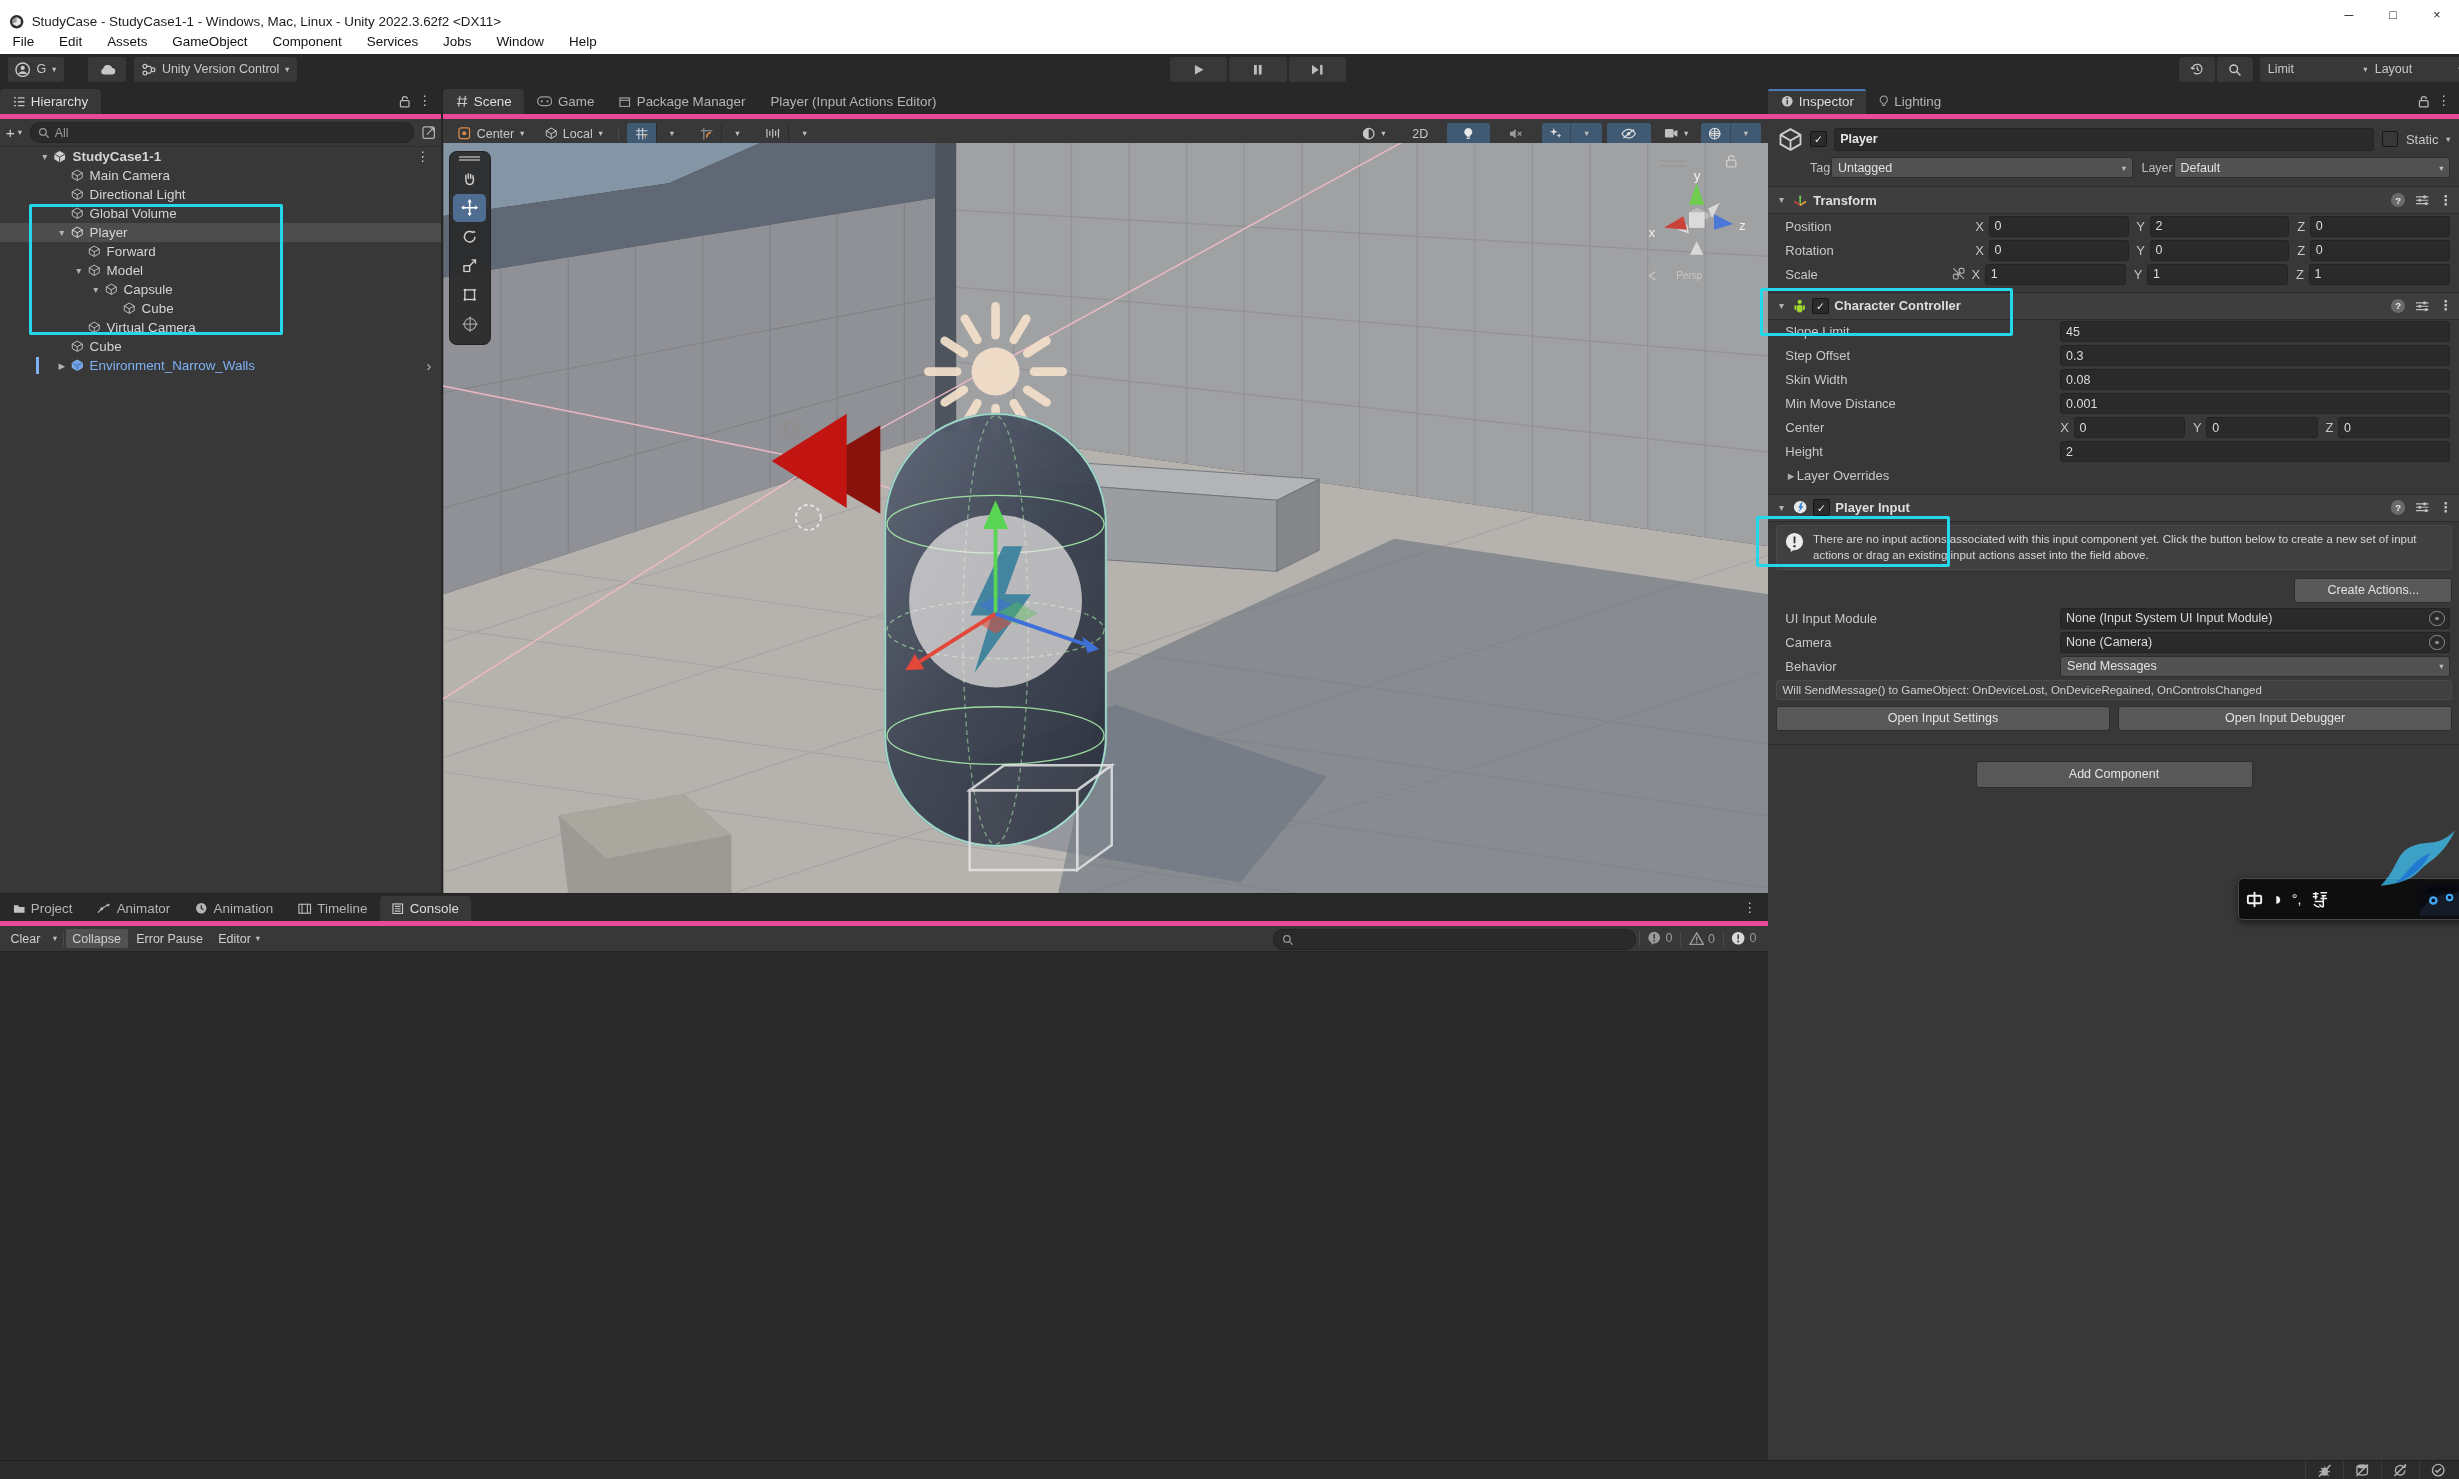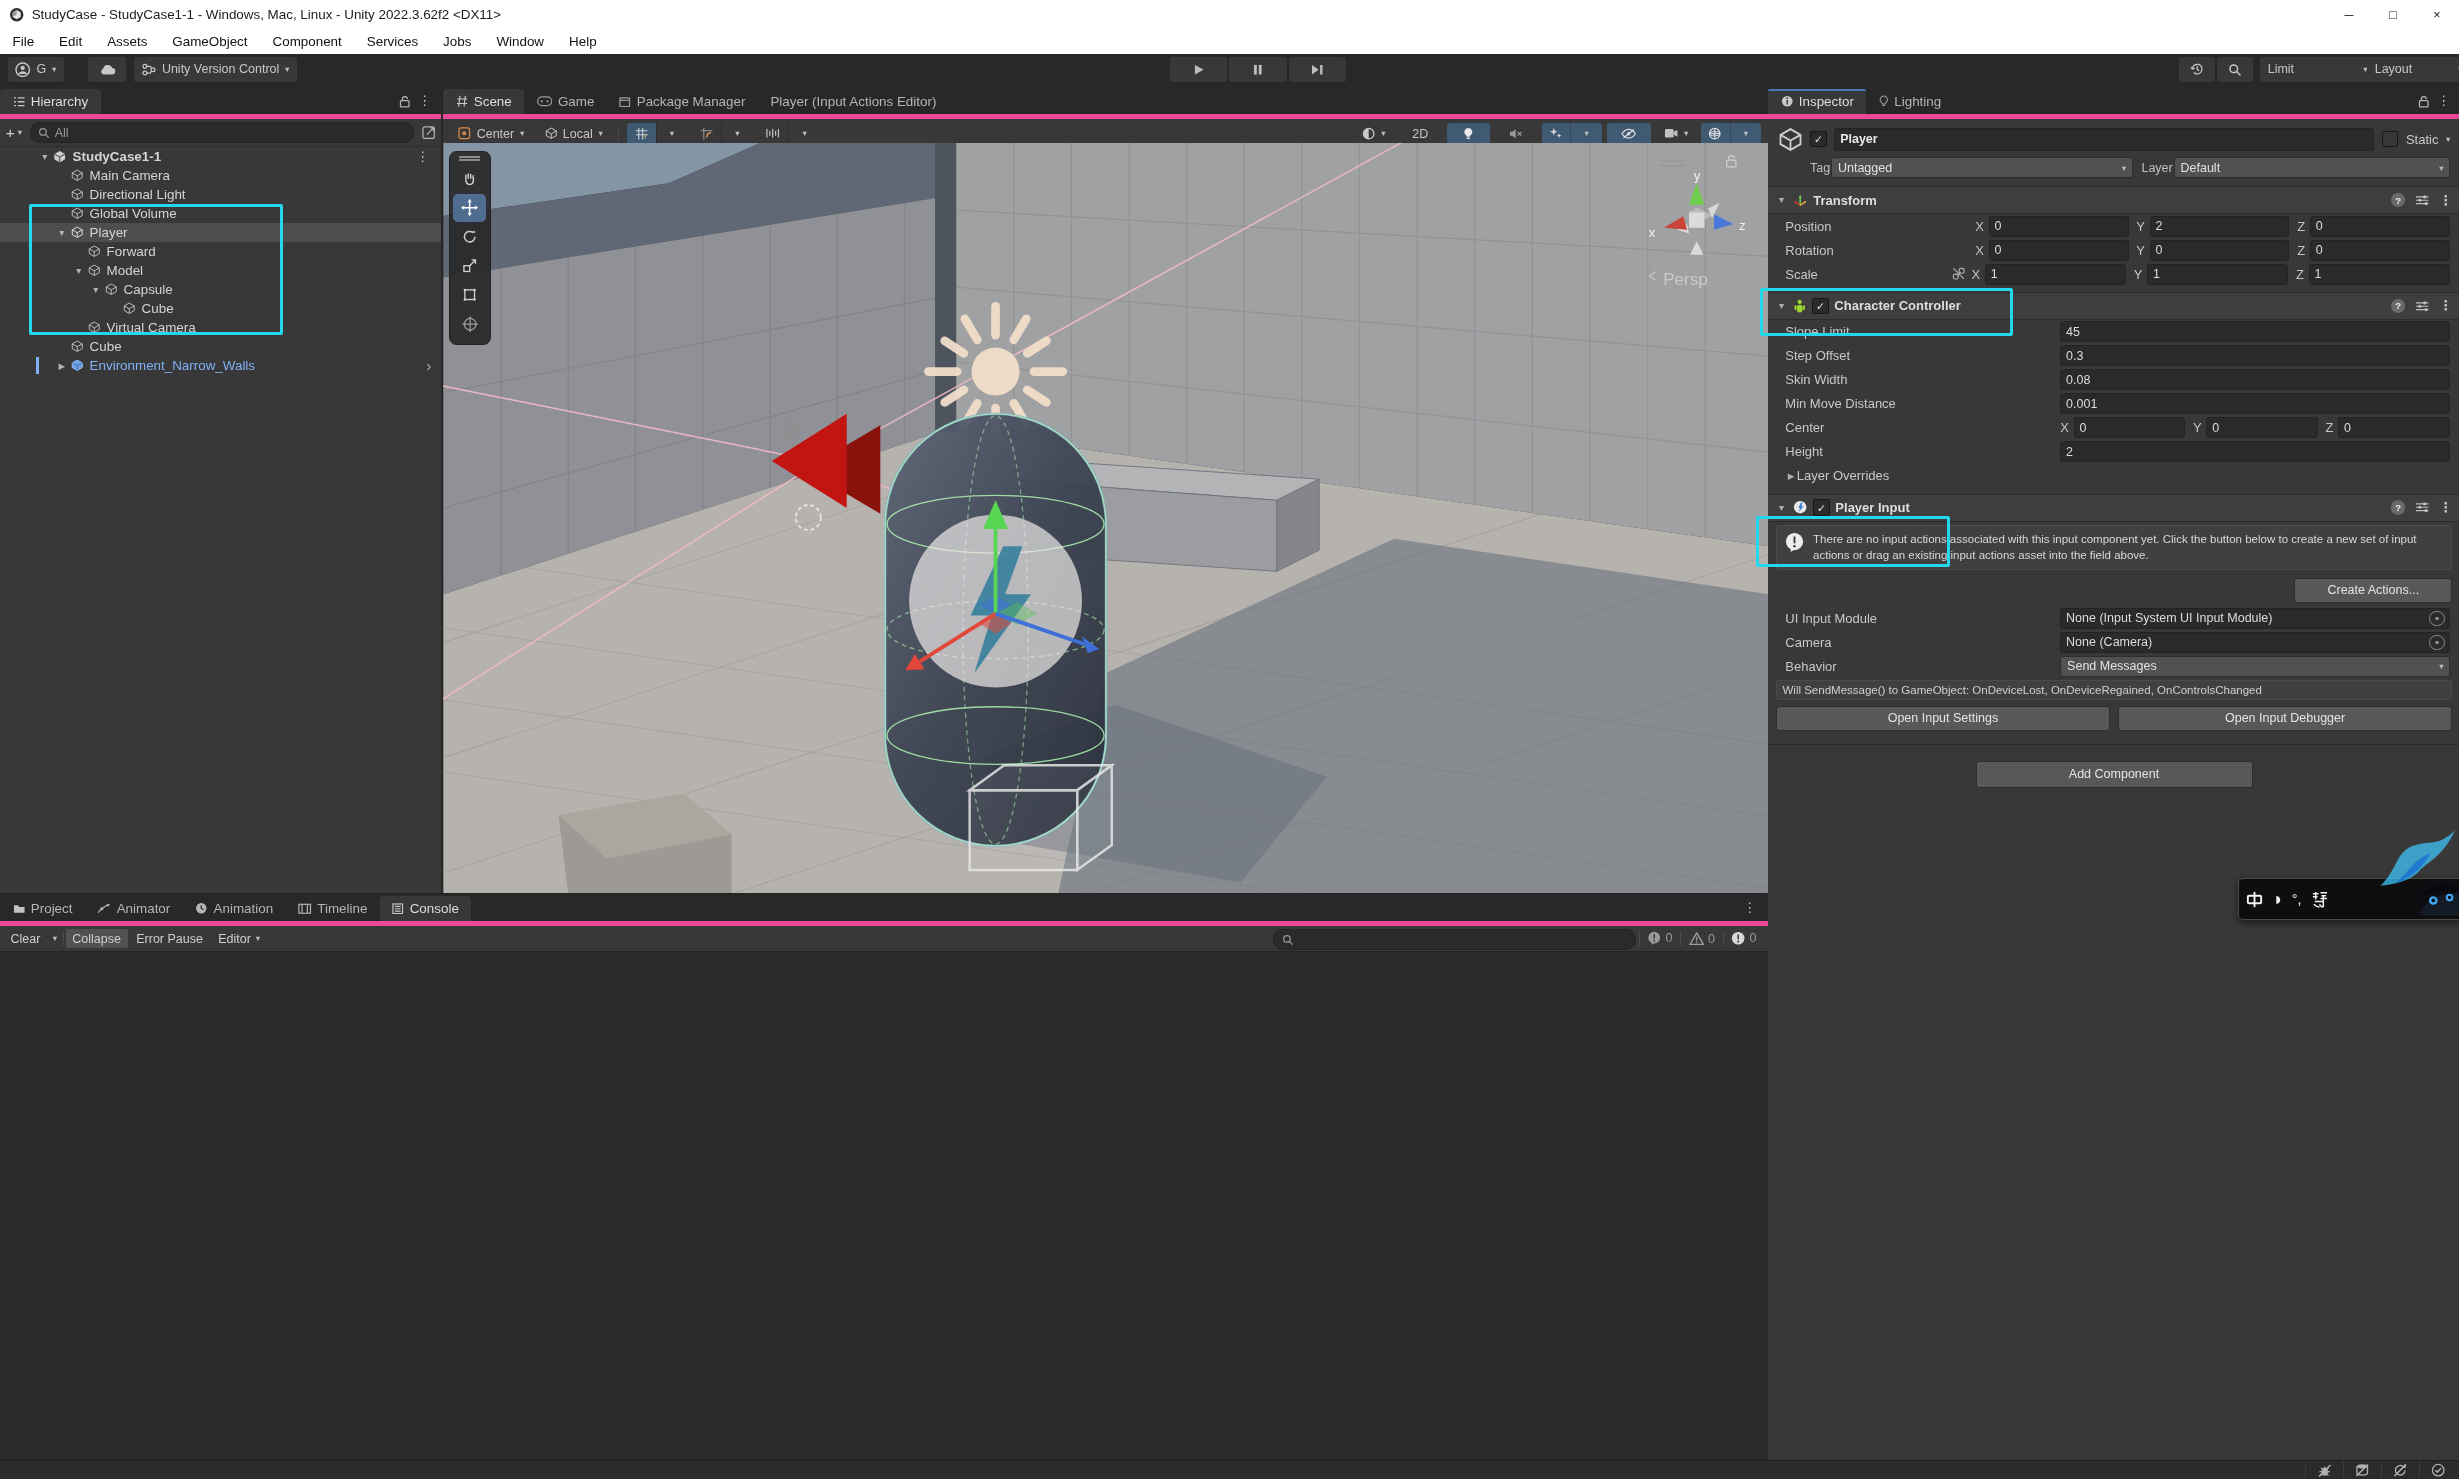--- a/index.html
+++ b/index.html
@@ -2,21 +2,21 @@
 <html><head>
 <meta charset="utf-8">
 <style>
   html,body{margin:0;padding:0}
   body{width:2459px;height:1479px;position:relative;overflow:hidden;background:#282828;
        font-family:"Liberation Sans","DejaVu Sans",sans-serif;color:#d2d2d2;-webkit-font-smoothing:antialiased}
   .abs{position:absolute}
   svg{display:block}
 
   
-  #titlebar{left:0;top:0;width:2459px;height:29px;background:#ffffff;display:flex;align-items:center;color:#1c1c1c;font-size:13.4px}
+  #titlebar{left:0;top:0;width:2459px;height:29px;background:#ffffff;display:flex;align-items:flex-end;color:#1c1c1c;font-size:13.4px}
   #menubar{left:0;top:29px;width:2459px;height:25px;background:#ffffff;display:flex;align-items:center;color:#111;font-size:13.4px}
   .menu-item{padding:0 12.5px;height:100%;display:flex;align-items:center;cursor:default}
   .wctl{width:44px;height:29px;display:flex;align-items:center;justify-content:center;font-size:12.5px;color:#222}
 
   
   #toolbar{left:0;top:54px;width:2459px;height:31px;background:#282828;border-bottom:1px solid #1c1c1c}
   .tbtn{background:#383838;border-radius:2.9px;height:25px;display:flex;align-items:center;gap:5.8px;padding:0 7.7px;font-size:12.5px;color:#c8c8c8}
   .caret{font-size:8.6px;color:#bdbdbd;line-height:1}
 
   
@@ -702,21 +702,21 @@
         <polygon points="40,62 50,56 52,66" fill="#d9d9d9"></polygon>
         <polygon points="60,14 52,36 68,36" fill="#6fce4e"></polygon>
         <polygon points="26,60 46,48 50,62" fill="#c94338"></polygon>
         <polygon points="98,56 78,46 78,62" fill="#4a78d8"></polygon>
         <rect x="52" y="44" width="16" height="16" fill="#e9e9e9"></rect>
         <polygon points="52,44 60,39 76,47 68,52 68,60 52,60" fill="#cfcfcf" opacity="0.55"></polygon>
         <text x="57" y="10" font-size="14" fill="#f0f0f0">y</text>
         <text x="10" y="70" font-size="14" fill="#f0f0f0">x</text>
         <text x="104" y="62" font-size="14" fill="#f0f0f0">z</text>
       </svg>
-      <div style="position:absolute;left:7.7px;top:117px;display:flex;align-items:flex-start;gap:5px;color:#c9c9c9;font-size:17px">
+      <div style="position:absolute;left:7.7px;top:117px;display:flex;align-items:flex-start;gap:18px;color:#c9c9c9;font-size:10px">
         <svg width="11.5" height="11.5" viewBox="0 0 14 14">
             <path d="M10 2 3 7l7 5" fill="none" stroke="#c9c9c9" stroke-width="1.5"></path>
           </svg>
         <span>Persp</span>
       </div>
     </div>
   </div>
 </div>
 
 <div class="panel" id="inspector" style="left:1768px;top:85px;width:692px;height:1376px">

